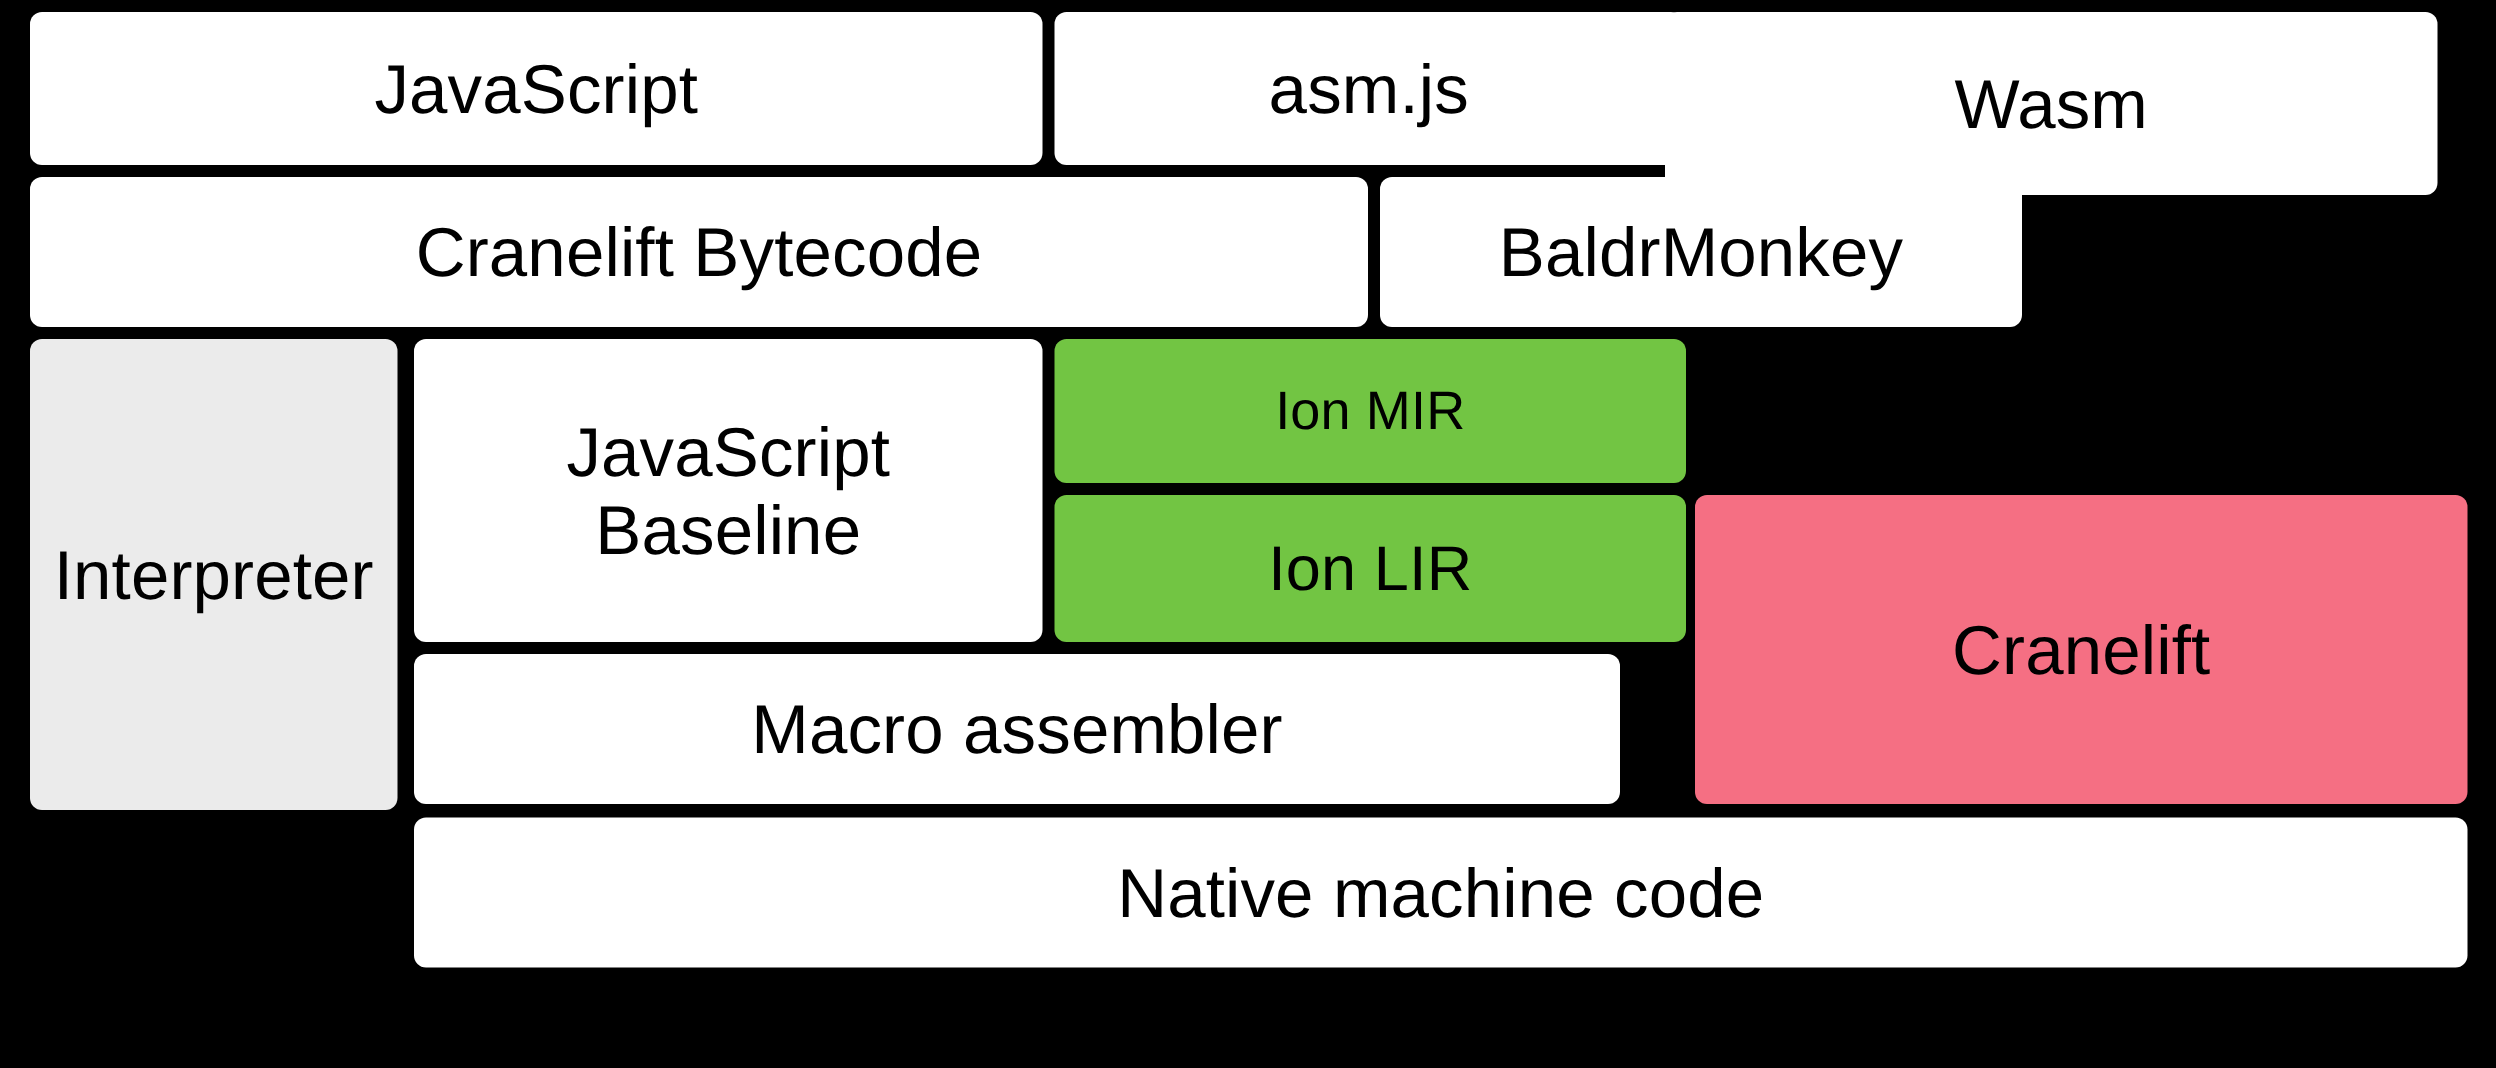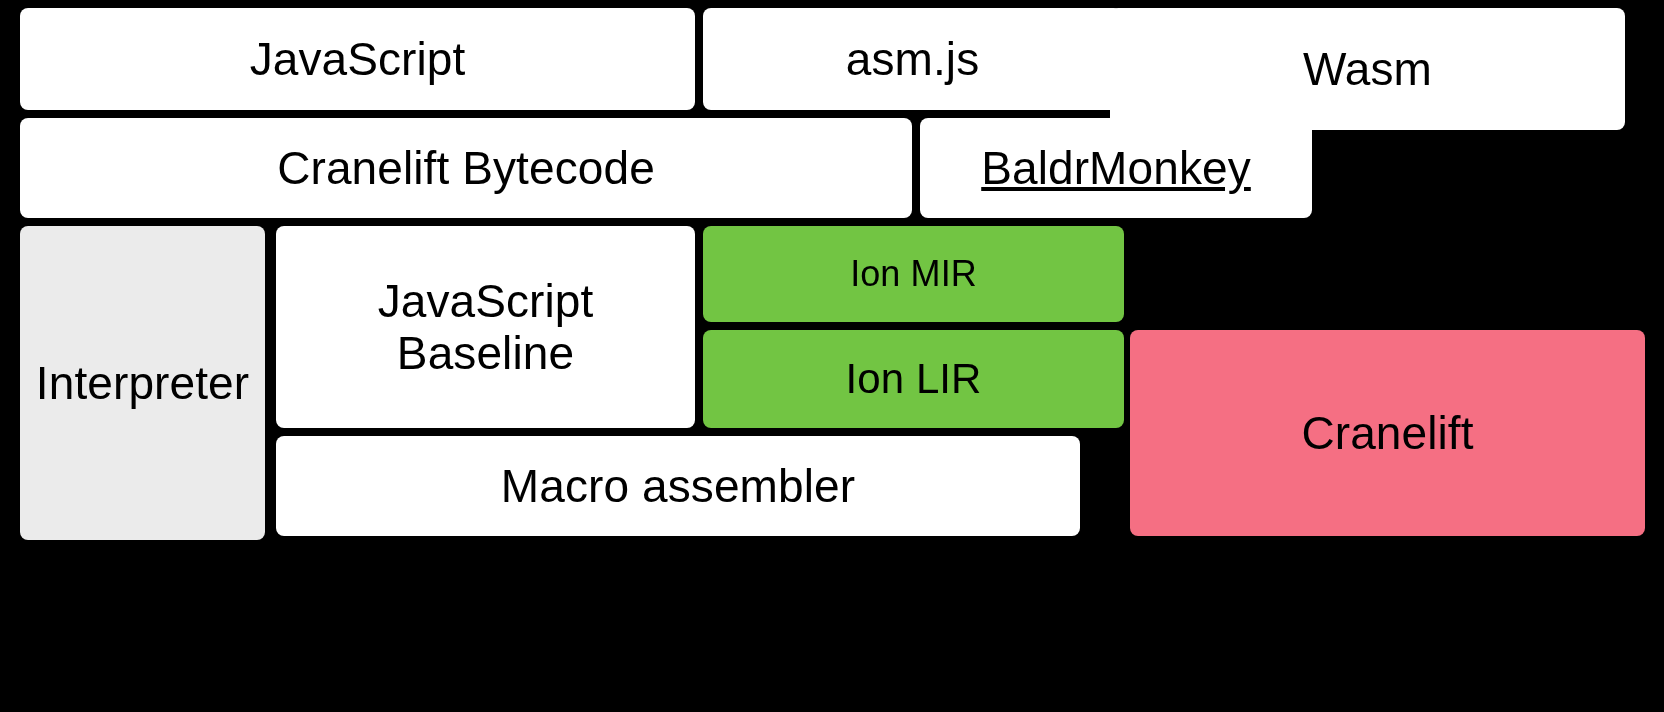--- a/index.html
+++ b/index.html
@@ -44,21 +44,22 @@
   }
 </style>
 </head>
 <body>
 
 <div id="stage">
     <div class="node fill-white" style="left: 20px; top: 8px; width: 675px; height: 102px;"><span class="label" style="font-size: 46px;">JavaScript</span></div>
     <div class="node fill-white" style="left: 703px; top: 8px; width: 419px; height: 102px;"><span class="label" style="font-size: 46px;">asm.js</span></div>
     <div class="node fill-white" style="left: 1084px; top: 8px; width: 515px; height: 122px; margin-left: 26px;"><span class="label" style="font-size: 46px;">Wasm</span></div>
     <div class="node fill-white" style="left: 20px; top: 118px; width: 892px; height: 100px;"><span class="label" style="font-size: 46px;">Cranelift Bytecode</span></div>
-    <div class="node fill-white" style="left: 920px; top: 118px; width: 392px; height: 100px; text-decoration: underline;"><span class="label" style="font-size: 46px;">BaldrMonkey</span></div>
+    <div class="node fill-white" style="left: 920px; top: 118px; width: 428px; height: 100px;"><span class="label" style="font-size: 46px;">BaldrMonkey</span></div>
     <div class="node fill-gray" style="left: 20px; top: 226px; width: 245px; height: 314px;"><span class="label" style="font-size: 46px;">Interpreter</span></div>
     <div class="node fill-white" style="left: 276px; top: 226px; width: 419px; height: 202px;"><span class="label" style="font-size: 46px;">JavaScript
 Baseline</span></div>
     <div class="node fill-green" style="left: 703px; top: 226px; width: 421px; height: 96px;"><span class="label" style="font-size: 36px;">Ion MIR</span></div>
     <div class="node fill-green" style="left: 703px; top: 330px; width: 421px; height: 98px;"><span class="label" style="font-size: 42px;">Ion LIR</span></div>
     <div class="node fill-red" style="left: 1130px; top: 330px; width: 515px; height: 206px;"><span class="label" style="font-size: 46px;">Cranelift</span></div>
     <div class="node fill-white" style="left: 276px; top: 436px; width: 804px; height: 100px;"><span class="label" style="font-size: 46px;">Macro assembler</span></div>
+    <div class="node fill-white" style="left: 276px; top: 545px; width: 1369px; height: 100px;"><span class="label" style="font-size: 46px;">Native machine code</span></div>
   </div>
 
 </body></html>

